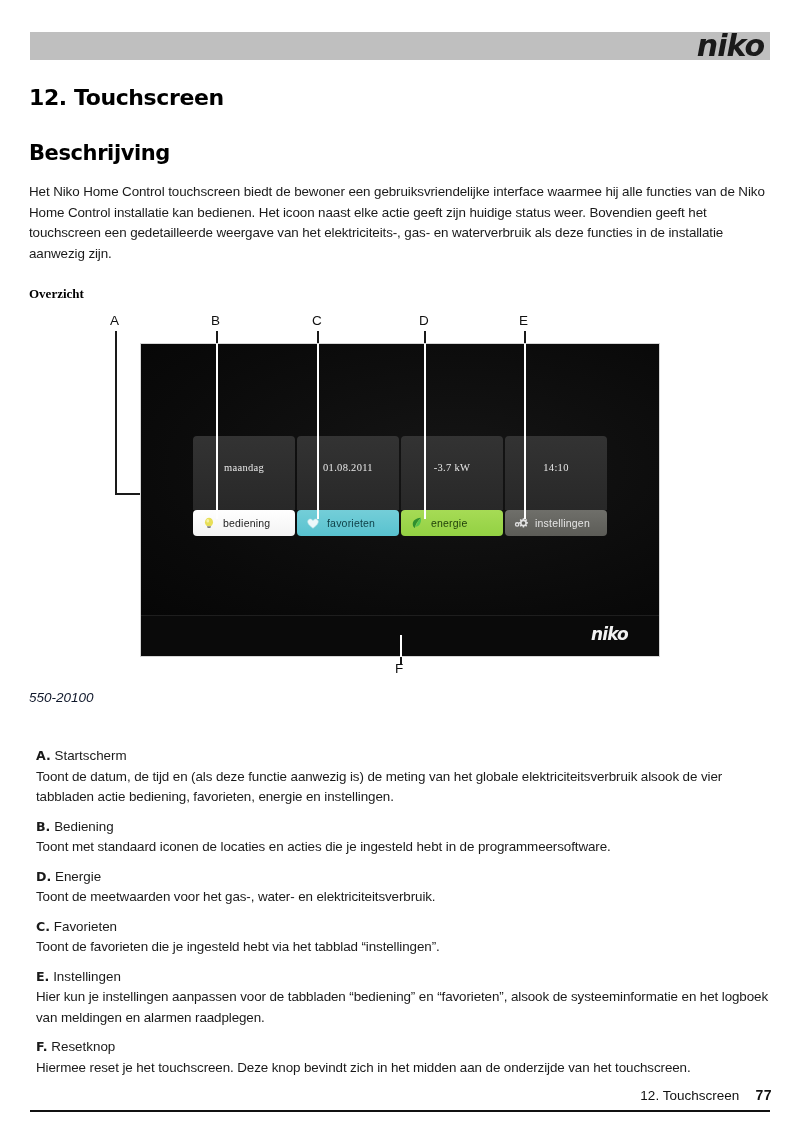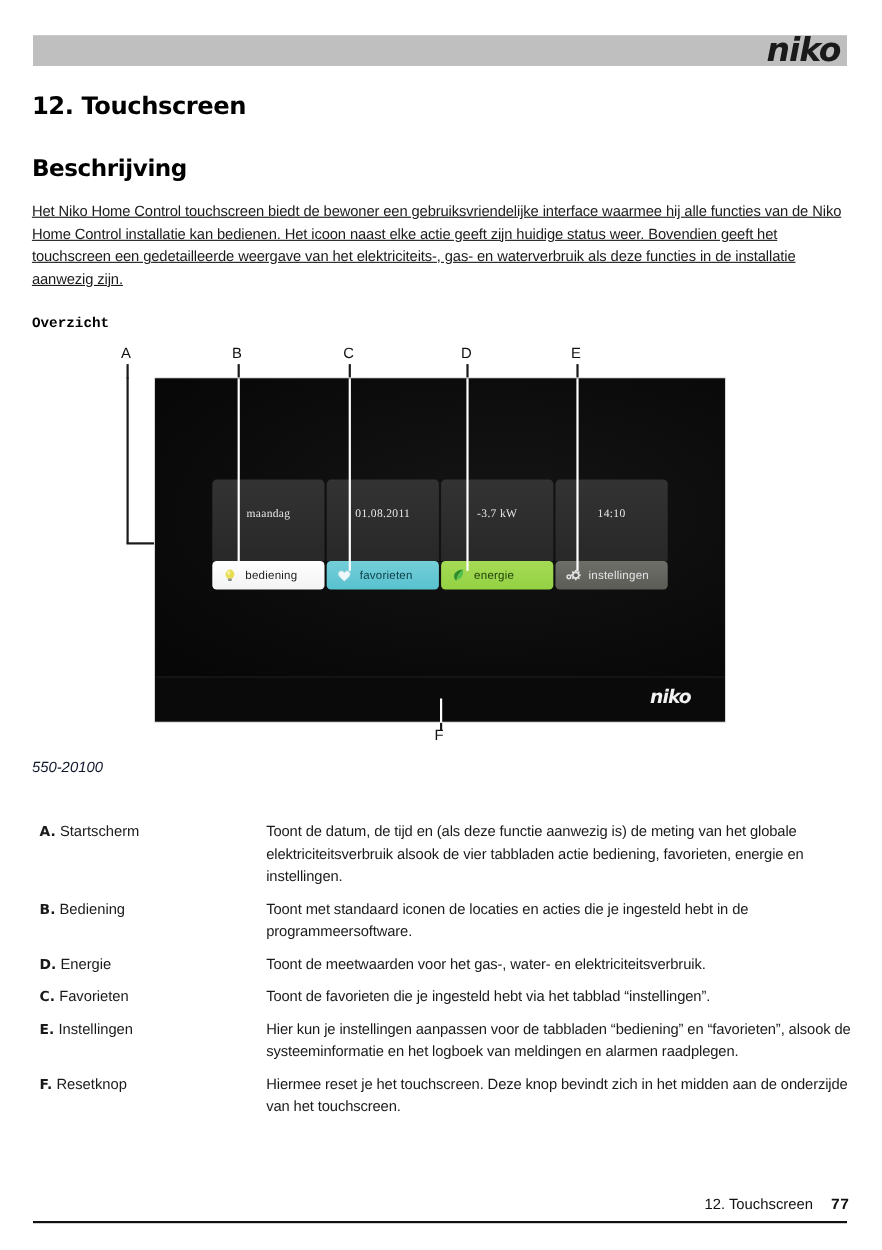--- a/index.html
+++ b/index.html
@@ -62,27 +62,26 @@
   }
   .intro-para {
     position: absolute;
     left: 29px;
     top: 182px;
     width: 744px;
     font-size: 13.4px;
     line-height: 20.5px;
     color: #1a1a1a;
     letter-spacing: -0.1px;
-    text-decoration: underline;
   }
   .overzicht-label {
     position: absolute;
     left: 29px;
     top: 286px;
-    font-family: Liberation Mono, monospace;
+    font-family: Liberation Serif, serif;
     font-size: 13px;
     font-weight: 700;
     color: #000;
   }
 
   
   .figure {
     position: absolute;
     left: 0;
     top: 305px;
@@ -220,20 +219,21 @@
   
   .deflist {
     position: absolute;
     left: 36px;
     top: 746px;
     width: 738px;
   }
   .defrow {
     display: flex;
     margin-bottom: 9px;
+    flex-direction: column;
   }
   .defterm {
     width: 206px;
     flex: none;
     font-size: 13.4px;
     line-height: 20.5px;
     color: #1a1a1a;
   }
   .defterm b {
     font-family: "DejaVu Sans", sans-serif;

